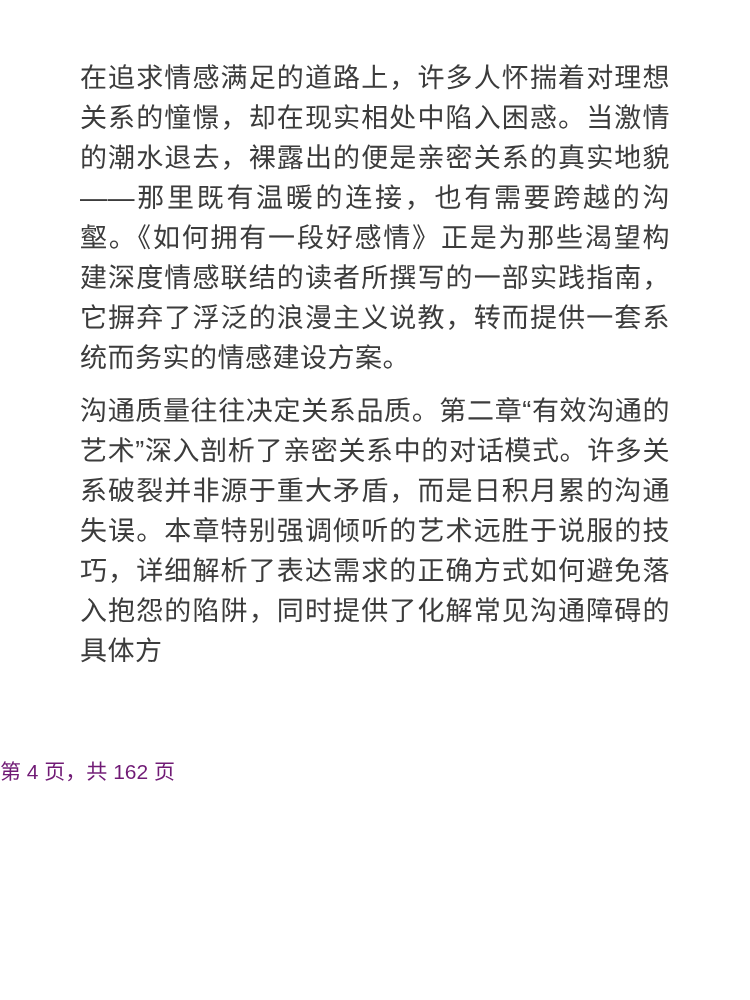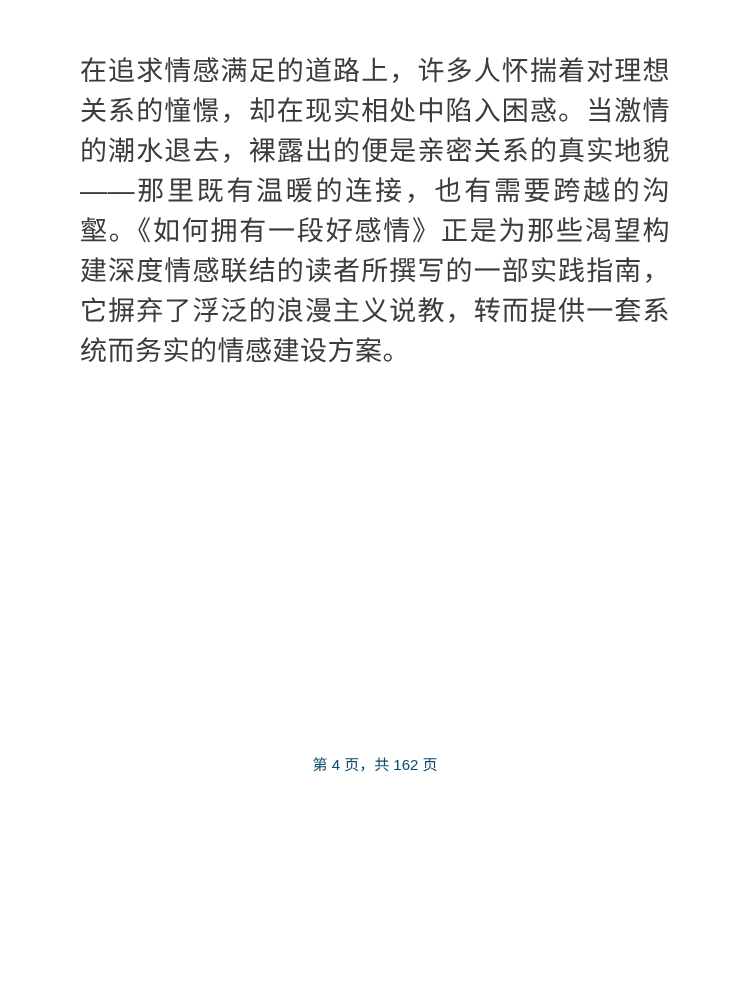--- a/index.html
+++ b/index.html
@@ -13,20 +13,21 @@
     height: 1000px;
     font-family: "Liberation Sans", "DejaVu Sans", sans-serif;
   }
   .page {
     position: relative;
     width: 750px;
     height: 800px;
     background: #ffffff;
     overflow: hidden;
     box-sizing: border-box;
+    margin-top: 7px;
   }
   .content {
     position: absolute;
     top: 51px;
     left: 80px;
     right: 80px;
   }
   .content p {
     margin: 0 0 13px 0;
     font-size: 27px;
@@ -35,27 +36,27 @@
     text-align: justify;
     text-justify: inter-ideograph;
     word-break: break-all;
     letter-spacing: 0.5px;
   }
   .page-footer {
     position: absolute;
     bottom: 26px;
     left: 0;
     right: 0;
-    text-align: center;
-    font-size: 15px;
+    font-size: 21px;
     line-height: 18px;
-    color: #0c4a6e;
+    color: #701a75;
   }
 </style>
 </head>
 <body>
 
 <div class="page">
   <div class="content">
     <p>在追求情感满足的道路上，许多人怀揣着对理想关系的憧憬，却在现实相处中陷入困惑。当激情的潮水退去，裸露出的便是亲密关系的真实地貌——那里既有温暖的连接，也有需要跨越的沟壑。《如何拥有一段好感情》正是为那些渴望构建深度情感联结的读者所撰写的一部实践指南，它摒弃了浮泛的浪漫主义说教，转而提供一套系统而务实的情感建设方案。</p>
+    <p>沟通质量往往决定关系品质。第二章“有效沟通的艺术”深入剖析了亲密关系中的对话模式。许多关系破裂并非源于重大矛盾，而是日积月累的沟通失误。本章特别强调倾听的艺术远胜于说服的技巧，详细解析了表达需求的正确方式如何避免落入抱怨的陷阱，同时提供了化解常见沟通障碍的具体方</p>
   </div>
   <div class="page-footer">第 4 页，共 162 页</div>
 </div>
 
 </body></html>

